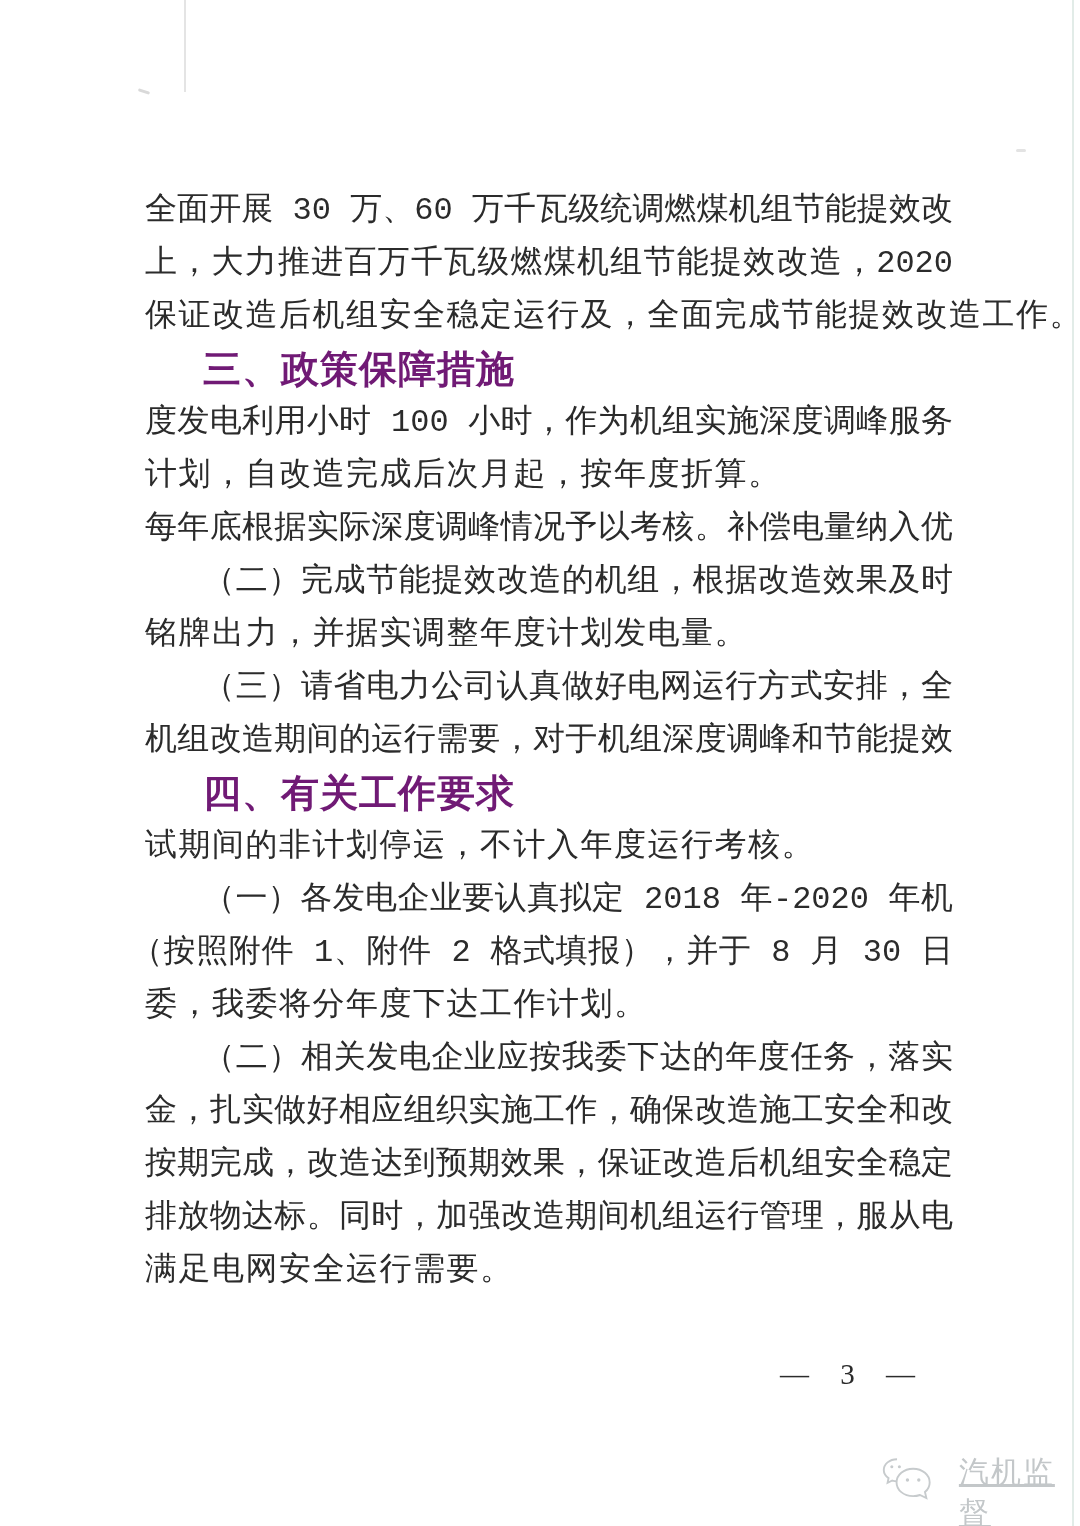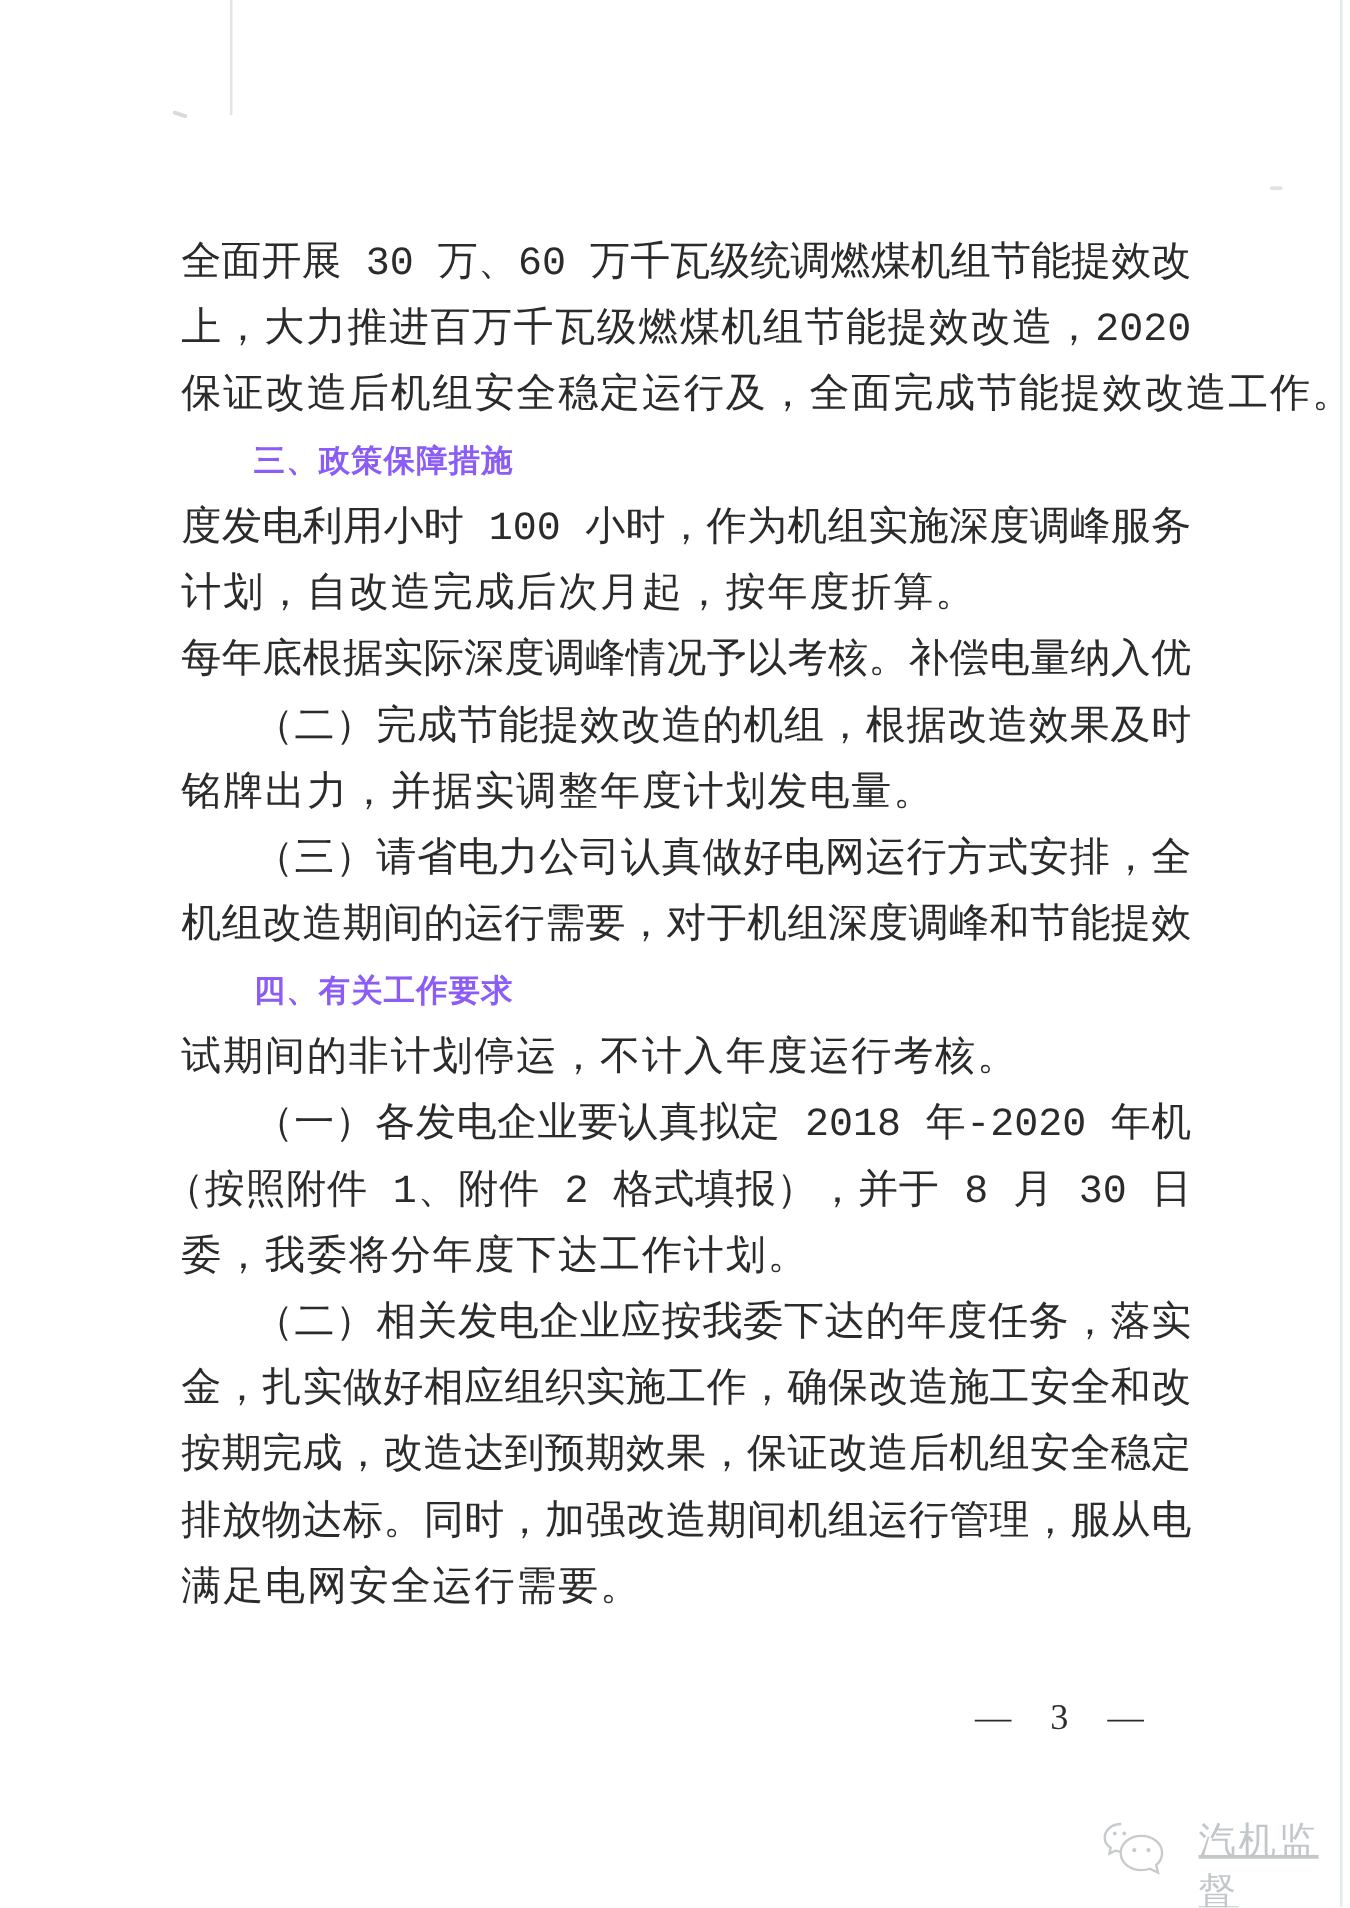--- a/index.html
+++ b/index.html
@@ -74,23 +74,23 @@
     letter-spacing: 0;
     text-align: justify;
     text-align-last: justify;
     text-justify: inter-character;
     overflow: hidden;
     height: 53px;
   }
   .line.bold {
     font-family: "Liberation Sans", sans-serif;
     font-weight: 700;
-    font-size: 25px;
+    font-size: 38px;
     letter-spacing: 1px;
-    color: #8b5cf6;
+    color: #701a75;
   }
   .line.hang {
     text-indent: -14px;
   }
   
   .pagenum {
     position: absolute;
     top: 1358px;
     right: 165px;
     font-size: 29px;

